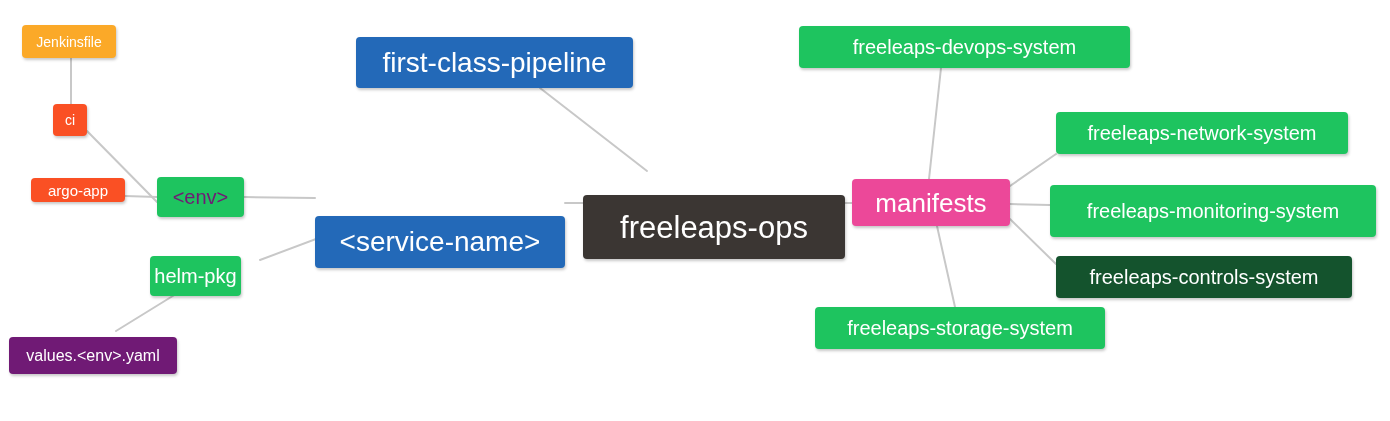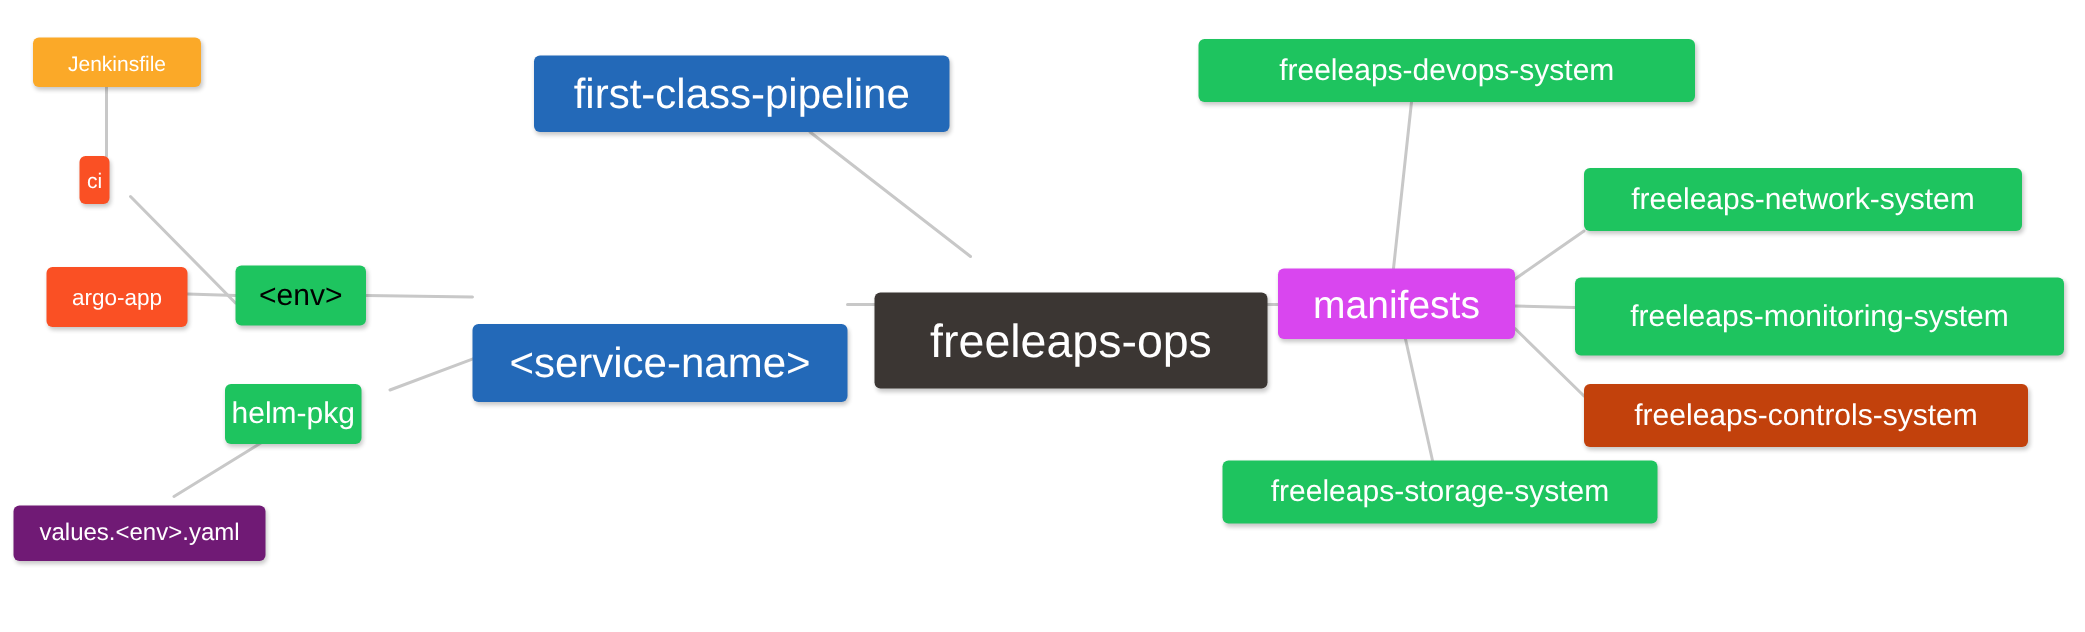--- a/index.html
+++ b/index.html
@@ -55,59 +55,59 @@
       <line x1="540" y1="88" x2="647" y2="171" stroke="#c8c8c8" stroke-width="2" stroke-linecap="round"></line>
       <line x1="565" y1="203" x2="583" y2="203" stroke="#c8c8c8" stroke-width="2" stroke-linecap="round"></line>
       <line x1="845" y1="203" x2="852" y2="203" stroke="#c8c8c8" stroke-width="2" stroke-linecap="round"></line>
       <line x1="941" y1="68" x2="929" y2="179" stroke="#c8c8c8" stroke-width="2" stroke-linecap="round"></line>
       <line x1="1056" y1="154" x2="1010" y2="186" stroke="#c8c8c8" stroke-width="2" stroke-linecap="round"></line>
       <line x1="1050" y1="205" x2="1010" y2="204" stroke="#c8c8c8" stroke-width="2" stroke-linecap="round"></line>
       <line x1="1056" y1="264" x2="1010" y2="219" stroke="#c8c8c8" stroke-width="2" stroke-linecap="round"></line>
       <line x1="955" y1="307" x2="937" y2="226" stroke="#c8c8c8" stroke-width="2" stroke-linecap="round"></line>
     </svg>
   <div id="node-layer">
-      <div class="node" style="left: 22px; top: 25px; width: 112px; height: 33px; background: rgb(251, 169, 40); font-size: 14px; color: rgb(255, 255, 255);">
+      <div class="node" style="left: 22px; top: 25px; width: 94px; height: 33px; background: rgb(251, 169, 40); font-size: 14px; color: rgb(255, 255, 255);">
         <span class="node-label">Jenkinsfile</span>
       </div>
-      <div class="node" style="left: 53px; top: 104px; width: 20px; height: 32px; background: rgb(250, 80, 36); font-size: 14px; color: rgb(255, 255, 255);">
+      <div class="node" style="left: 53px; top: 104px; width: 34px; height: 32px; background: rgb(250, 80, 36); font-size: 14px; color: rgb(255, 255, 255);">
         <span class="node-label">ci</span>
       </div>
-      <div class="node" style="left: 31px; top: 178px; width: 94px; height: 40px; background: rgb(250, 80, 36); font-size: 15px; color: rgb(255, 255, 255);">
+      <div class="node" style="left: 31px; top: 178px; width: 94px; height: 24px; background: rgb(250, 80, 36); font-size: 15px; color: rgb(255, 255, 255);">
         <span class="node-label">argo-app</span>
       </div>
-      <div class="node" style="left: 157px; top: 177px; width: 87px; height: 40px; background: rgb(30, 196, 95); font-size: 20px; color: #000000;">
+      <div class="node" style="left: 157px; top: 177px; width: 87px; height: 40px; background: rgb(30, 196, 95); font-size: 20px; color: #701a75;">
         <span class="node-label">&lt;env&gt;</span>
       </div>
       <div class="node" style="left: 150px; top: 256px; width: 91px; height: 40px; background: rgb(30, 196, 95); font-size: 20px; color: rgb(255, 255, 255);">
         <span class="node-label">helm-pkg</span>
       </div>
       <div class="node" style="left: 9px; top: 337px; width: 168px; height: 37px; background: #701a75; font-size: 16px; color: rgb(255, 255, 255);">
         <span class="node-label">values.&lt;env&gt;.yaml</span>
       </div>
       <div class="node" style="left: 315px; top: 37px; width: 277px; height: 51px; background: rgb(35, 105, 184); font-size: 28px; color: rgb(255, 255, 255); margin-left: 41px;">
         <span class="node-label">first-class-pipeline</span>
       </div>
       <div class="node" style="left: 315px; top: 172px; width: 250px; height: 52px; background: rgb(35, 105, 184); font-size: 28px; color: rgb(255, 255, 255); margin-top: 44px;">
         <span class="node-label">&lt;service-name&gt;</span>
       </div>
       <div class="node" style="left: 583px; top: 171px; width: 262px; height: 64px; background: rgb(59, 54, 51); font-size: 31px; color: rgb(255, 255, 255); margin-top: 24px;">
         <span class="node-label">freeleaps-ops</span>
       </div>
-      <div class="node" style="left: 852px; top: 179px; width: 158px; height: 47px; background: #d946ef; font-size: 26px; color: rgb(255, 255, 255);">
+      <div class="node" style="left: 852px; top: 179px; width: 158px; height: 47px; background: #ec4899; font-size: 26px; color: rgb(255, 255, 255);">
         <span class="node-label">manifests</span>
       </div>
       <div class="node" style="left: 799px; top: 26px; width: 331px; height: 42px; background: rgb(30, 196, 95); font-size: 20px; color: rgb(255, 255, 255);">
         <span class="node-label">freeleaps-devops-system</span>
       </div>
       <div class="node" style="left: 1056px; top: 112px; width: 292px; height: 42px; background: rgb(30, 196, 95); font-size: 20px; color: rgb(255, 255, 255);">
         <span class="node-label">freeleaps-network-system</span>
       </div>
       <div class="node" style="left: 1050px; top: 185px; width: 326px; height: 52px; background: rgb(30, 196, 95); font-size: 20px; color: rgb(255, 255, 255);">
         <span class="node-label">freeleaps-monitoring-system</span>
       </div>
-      <div class="node" style="left: 1056px; top: 256px; width: 296px; height: 42px; background: #c2410c; font-size: 20px; color: rgb(255, 255, 255);">
+      <div class="node" style="left: 1056px; top: 256px; width: 296px; height: 42px; background: #14532d; font-size: 20px; color: rgb(255, 255, 255);">
         <span class="node-label">freeleaps-controls-system</span>
       </div>
       <div class="node" style="left: 815px; top: 307px; width: 290px; height: 42px; background: rgb(30, 196, 95); font-size: 20px; color: rgb(255, 255, 255);">
         <span class="node-label">freeleaps-storage-system</span>
       </div>
     </div>
 </div>
 
 </body></html>

